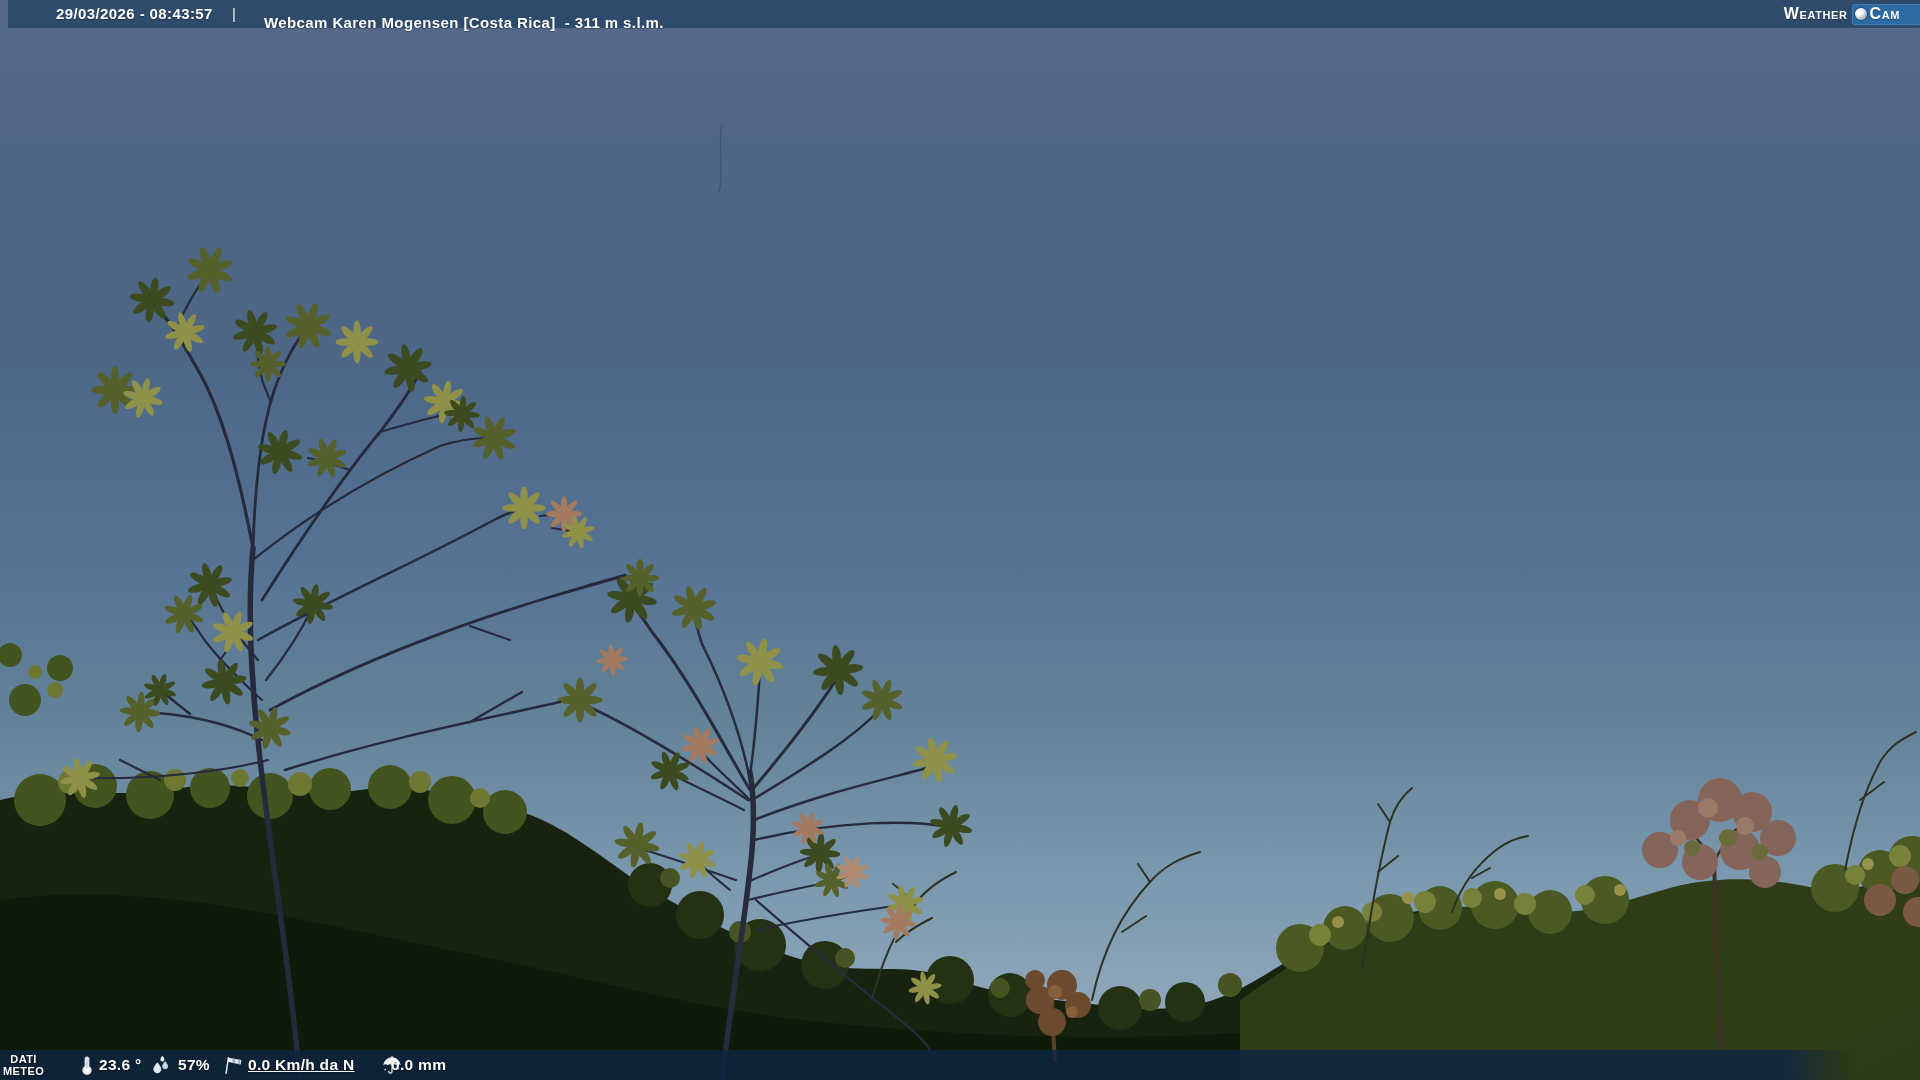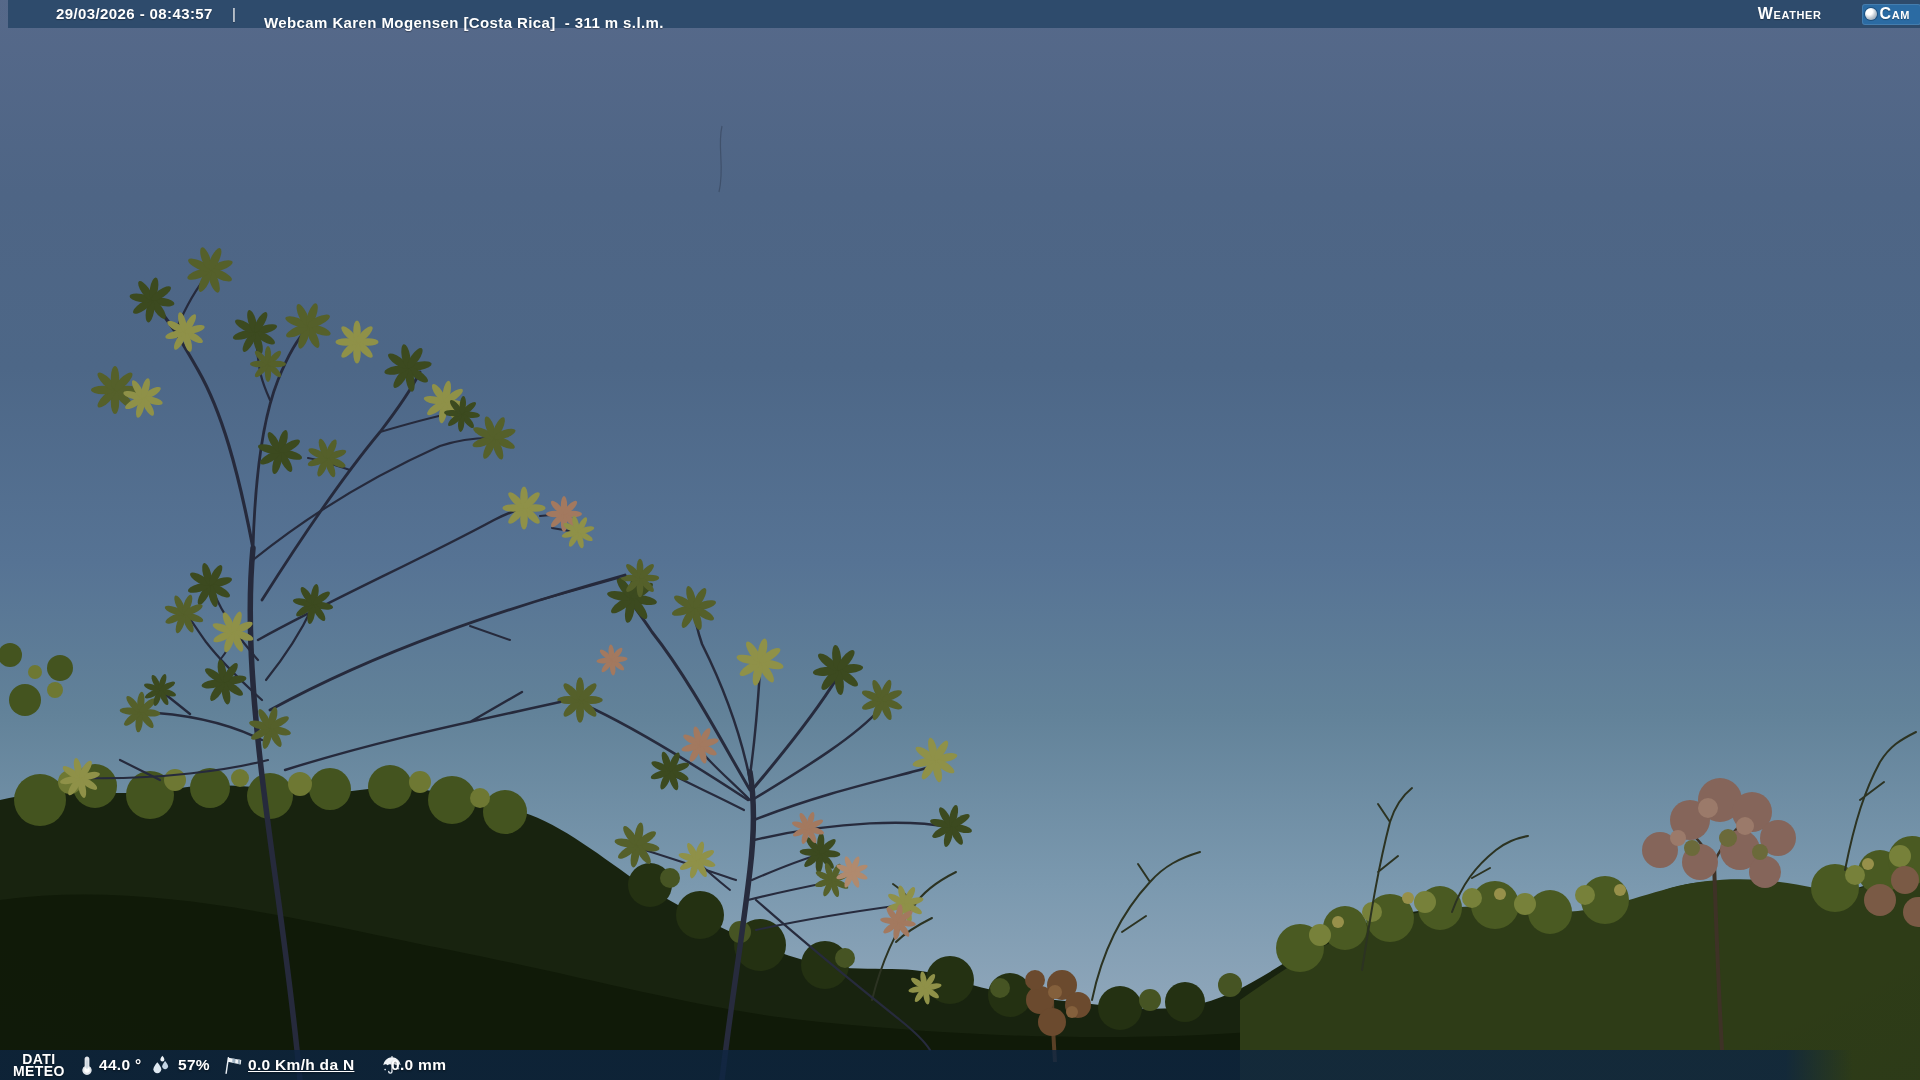--- a/index.html
+++ b/index.html
@@ -15,33 +15,33 @@
   .vignette{position:absolute;inset:0;z-index:2;pointer-events:none;
     background:radial-gradient(120% 115% at 50% 45%, rgba(0,0,0,0) 55%, rgba(16,26,46,0.22) 100%);}
   
   .topbar{position:absolute;top:0;left:8px;width:100%;height:28px;background:#2e4b6c;z-index:3;
     color:#fff;font-weight:bold;font-size:15px;letter-spacing:.4px;
     text-shadow:0 1px 1px rgba(0,0,0,.35);}
   .topbar .t{position:absolute;top:0;line-height:28px;white-space:pre;}
   .tb-date{left:48px;}
   .tb-sep{left:224px;font-weight:normal;opacity:.95;}
   .tb-title{left:256px;margin-top:9px;}
-  .logo{position:absolute;right:7px;top:0;height:28px;display:flex;align-items:center;z-index:4;gap:36px;}
+  .logo{position:absolute;right:7px;top:0;height:28px;display:flex;align-items:center;z-index:4;}
   .logo .brand{font-variant:small-caps;font-weight:bold;font-size:16px;letter-spacing:.6px;color:#fff;}
   .logo .badge{display:flex;align-items:center;gap:3px;background:#2b6ba3;border-radius:3px;
-    padding:1px 11px 2px 3px;margin-left:4px;box-shadow:0 0 0 1px rgba(255,255,255,.12) inset;}
+    padding:1px 21px 2px 3px;margin-left:4px;box-shadow:0 0 0 1px rgba(255,255,255,.12) inset;}
   .globe{width:12px;height:12px;border-radius:50%;
     background:radial-gradient(circle at 35% 30%, #ffffff 0 28%, #c2cbd4 55%, #7d8a97 100%);
     box-shadow:0 0 0 1px rgba(10,30,55,.35);}
   
   .bottombar{position:absolute;left:0;bottom:0;width:100%;height:30px;z-index:3;color:#fff;
     background:linear-gradient(90deg, rgba(13,37,66,.80) 0%, rgba(13,37,66,.80) 93%, rgba(13,37,66,0) 96.5%);
     font-weight:bold;font-size:15.5px;letter-spacing:.3px;text-shadow:0 1px 2px rgba(0,0,0,.5);}
   .bottombar .b{position:absolute;top:0;line-height:30px;white-space:pre;}
-  .meteo{position:absolute;left:13px;top:3px;font-size:14px;line-height:12px;
+  .meteo{position:absolute;left:3px;top:3px;font-size:11px;line-height:12px;
     text-align:center;letter-spacing:.4px;font-weight:bold;}
   .ico{position:absolute;top:4px;width:22px;height:22px;}
   .i-thermo{left:76px;}  .v-temp{left:99px;}
   .i-drops{left:150px;}  .v-hum{left:178px;}
   .i-wind{left:222px;}   .v-wind{left:248px;text-decoration:underline;}
   .i-umb{left:381px;}    .v-rain{left:391px;}
 </style>
 </head>
 <body>
 
@@ -327,21 +327,21 @@
     <div class="meteo">
       <div>DATI</div>
       <div>METEO</div>
     </div>
 
     <svg class="ico i-thermo" viewBox="0 0 24 24">
       <path fill="#f2f5f8" d="M12 2.6c-1.5 0-2.6 1.1-2.6 2.6v8.1a5.1 5.1 0 1 0 5.2 0V5.2c0-1.5-1.1-2.6-2.6-2.6z" opacity="0.92"></path>
       <circle cx="12" cy="17.4" r="3" fill="#ffffff"></circle>
       <rect x="11.2" y="7" width="1.6" height="9" fill="#c9d4de"></rect>
     </svg>
-    <span class="b v-temp">44.0 °</span>
+    <span class="b v-temp">23.6 °</span>
 
     <svg class="ico i-drops" viewBox="0 0 24 24">
       <path fill="#dfe9f2" d="M8 21c-2.4 0-4.3-1.9-4.3-4.3C3.7 13.8 8 9 8 9s4.3 4.8 4.3 7.7C12.3 19.1 10.4 21 8 21z"></path>
       <path fill="#c3d4e4" d="M16.5 16.5c-1.8 0-3.2-1.4-3.2-3.2 0-2.2 3.2-5.8 3.2-5.8s3.2 3.6 3.2 5.8c0 1.8-1.4 3.2-3.2 3.2z"></path>
       <path fill="#eef4f9" d="M13.5 8.2c-1.2 0-2.2-1-2.2-2.2 0-1.5 2.2-4 2.2-4s2.2 2.5 2.2 4c0 1.2-1 2.2-2.2 2.2z"></path>
     </svg>
     <span class="b v-hum">57%</span>
 
     <svg class="ico i-wind" viewBox="0 0 24 24">
       <path d="M4.5 21 7 4" stroke="#e8eef4" stroke-width="1.6" fill="none" stroke-linecap="round"></path>

